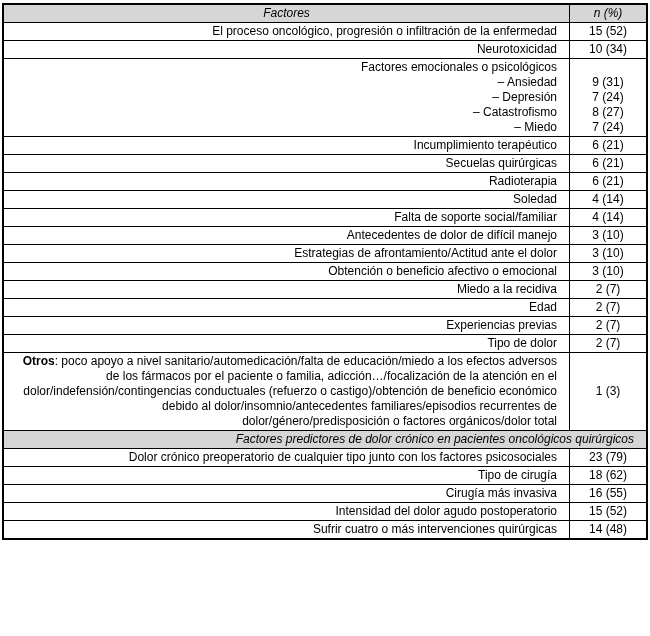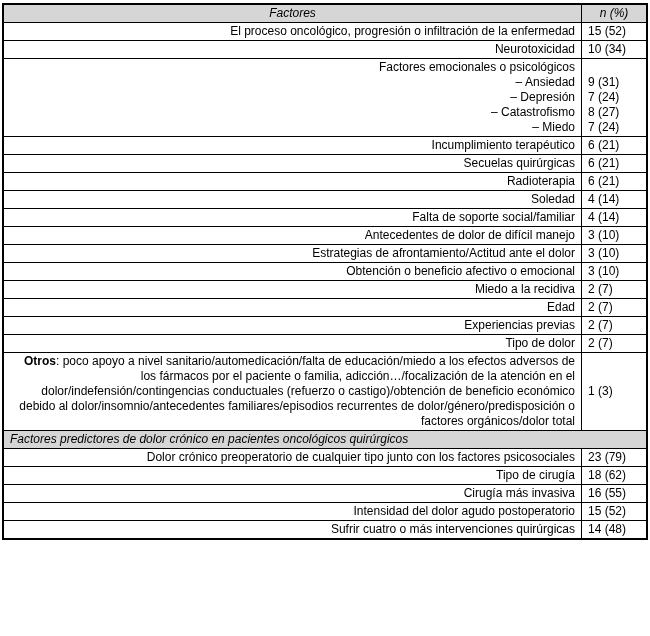--- a/index.html
+++ b/index.html
@@ -2,36 +2,36 @@
 <html style="--header-bg: #d6d6d6;"><head>
 <meta charset="utf-8">
 <style>
   html,body{margin:0;padding:0;background:#ffffff;}
   body{font-family:"Liberation Sans","DejaVu Sans",sans-serif;color:#000;}
   .page{width:650px;height:636px;box-sizing:border-box;padding:3px 2px 2px 2px;background:#fff;}
   .caption{text-align:center;font-weight:bold;font-size:11px;line-height:13px;margin:2px 0 4px 0;}
   .caption .line1{color:#5a5a5a;letter-spacing:0.4px;}
   .caption .line2{color:#1a1a1a;letter-spacing:0.2px;}
   table.factors{width:100%;border-collapse:collapse;border:2px solid #000;font-size:12px;table-layout:fixed;}
-  table.factors th, table.factors td{border:1px solid #000;padding:1px 6px;line-height:15px;}
+  table.factors th, table.factors td{border:1px solid #000;padding:1px 12px;line-height:15px;}
   thead th{
     background:var(--header-bg,#d6d6d6);
     font-style:italic;
     font-weight:normal;
     text-align:center;
     border-bottom:2px solid #000;
     padding:2px 4px;
   }
   th.col-n{width:52px;}
   td.factor{text-align:right;vertical-align:middle;word-wrap:break-word;}
-  td.val{vertical-align:middle;white-space:nowrap;}
+  td.val{text-align:center;vertical-align:middle;white-space:nowrap;}
   td.section{
     background:var(--header-bg,#d6d6d6);
     font-style:italic;
-    text-align:left;
+    text-align:right;
     padding:2px 4px;
   }
   tr.multi td{vertical-align:top;}
 </style>
 </head>
 <body>
 
 <div class="page">
 
   <table class="factors">

